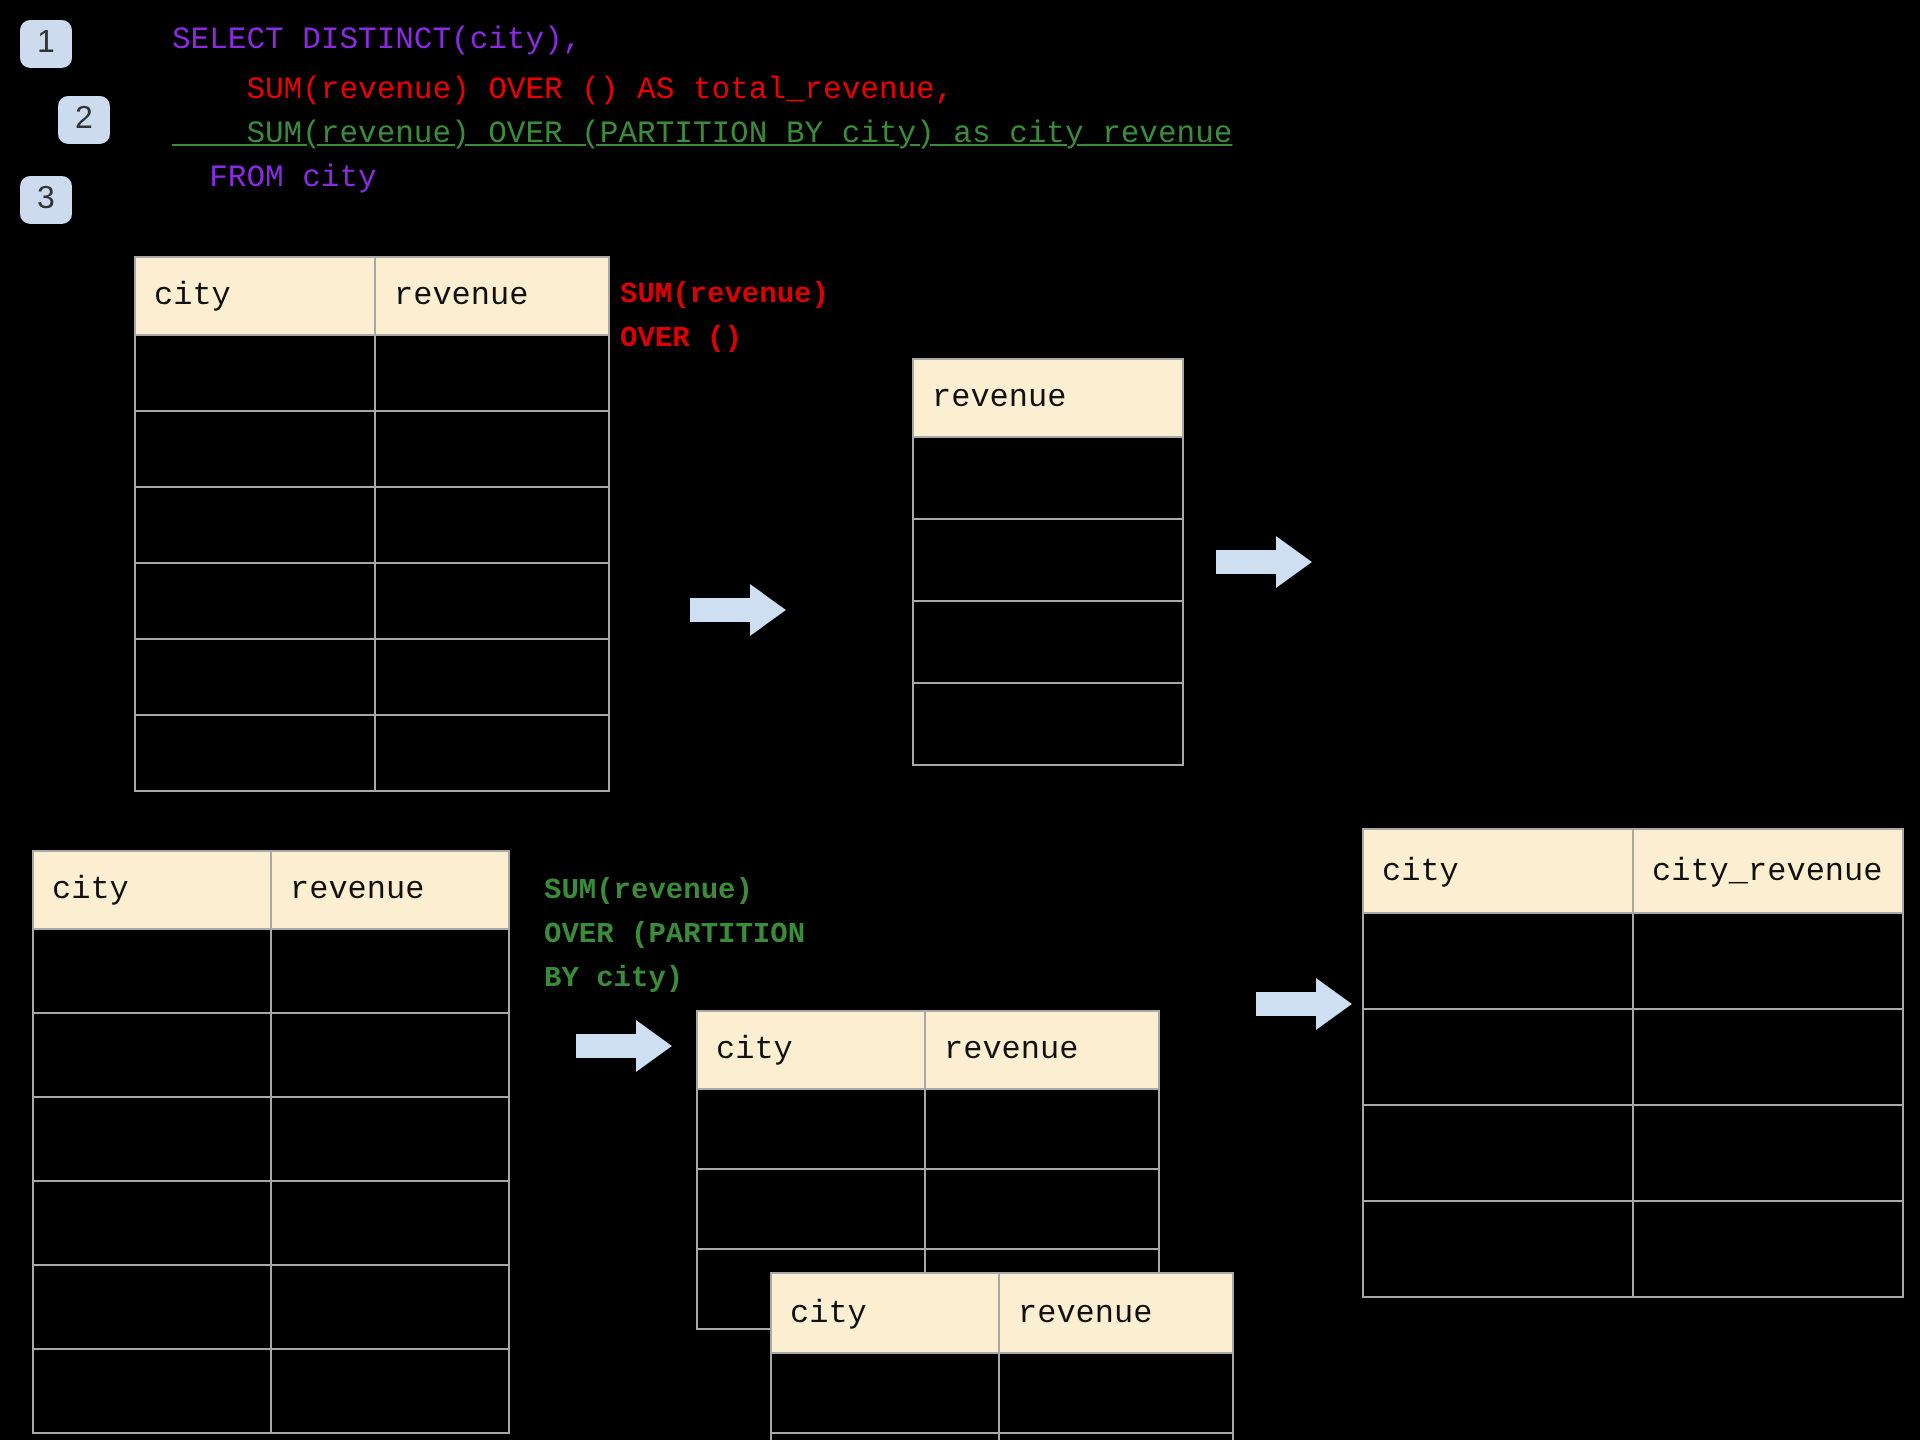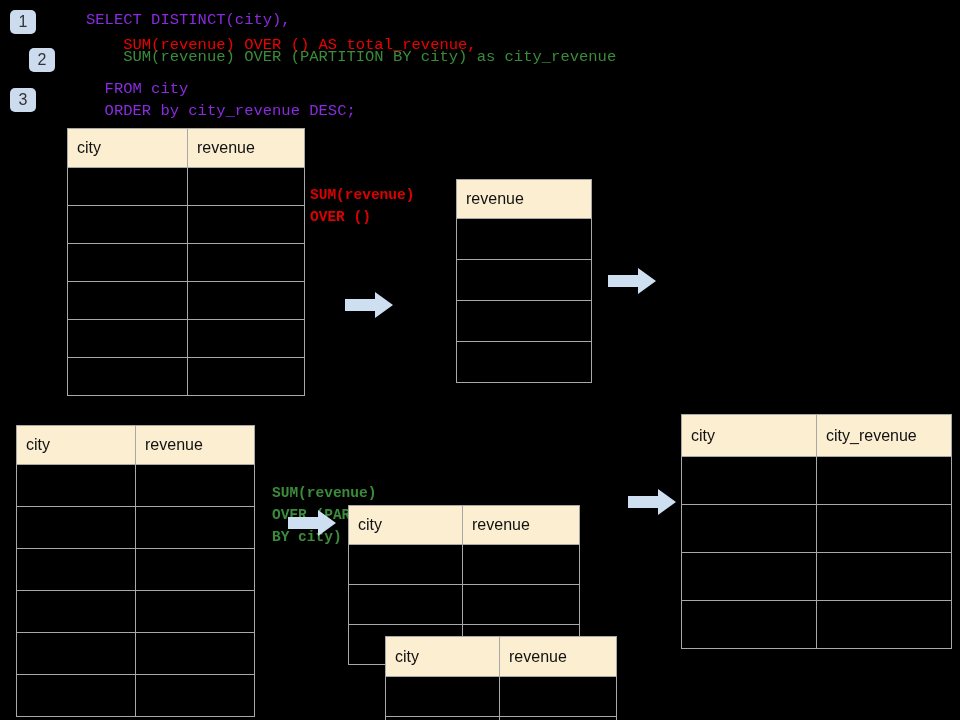--- a/index.html
+++ b/index.html
@@ -54,42 +54,41 @@
   }
 
   
   .annot {
     position: absolute;
     font-family: "Liberation Mono", monospace;
     font-size: 14.5px;
     line-height: 22px;
     white-space: pre;
     font-weight: bold;
-    margin-top: 47px;
   }
   .annot-red   { color: #dd0000; }
   .annot-green { color: #3a8c3a; }
 
   
   .tbl {
     position: absolute;
     border-collapse: collapse;
     table-layout: fixed;
     background: #000000;
   }
   .tbl td {
     border: 1px solid #a8a8a8;
     padding: 0;
     background: #000000;
   }
   .tbl th {
     border: 1px solid #a8a8a8;
     background: #fceed0;
     color: #111111;
-    font-family: Liberation Sans, sans-serif;
+    font-family: Liberation Mono, monospace;
     font-size: 16px;
     font-weight: normal;
     text-align: left;
     padding: 0 0 0 9px;
   }
 
   
   .arrow {
     position: absolute;
   }
@@ -98,23 +97,22 @@
 <body>
 
 <div id="canvas">
 
   <div class="badge" id="badge-1" style="left: 10px; top: 10px;">1</div>
   <div class="badge" id="badge-2" style="left: 29px; top: 48px;">2</div>
   <div class="badge" id="badge-3" style="left: 10px; top: 88px;">3</div>
 
   <div class="code code-red" style="left:86px; top:35px;">    SUM(revenue) OVER () AS total_revenue,</div>
   <div class="code code-purple" style="left:86px; top:10px;">SELECT DISTINCT(city),</div>
-  <div class="code code-green" style="left:86px; top:47px;">    SUM(revenue) OVER (PARTITION BY city) as city_revenue</div>
+  <div class="code code-green" style="left:86px; top:57px;text-decoration:underline;">    SUM(revenue) OVER (PARTITION BY city) as city_revenue</div>
   <div class="code code-purple" style="left:86px; top:79px;">  FROM city</div>
-  <div class="code code-purple" style="left:86px; top:101px;">  ORDER by city_revenue DESC;</div>
 
 
   <div class="annot annot-red" style="left:310px; top:137px;">SUM(revenue)
 OVER ()</div>
   <div class="annot annot-green" style="left:272px; top:435px;">SUM(revenue)
 OVER (PARTITION
 BY city)</div>
 
   <div id="tables-host">
       <table class="tbl" style="left: 67px; top: 128px; width: 237px;">

